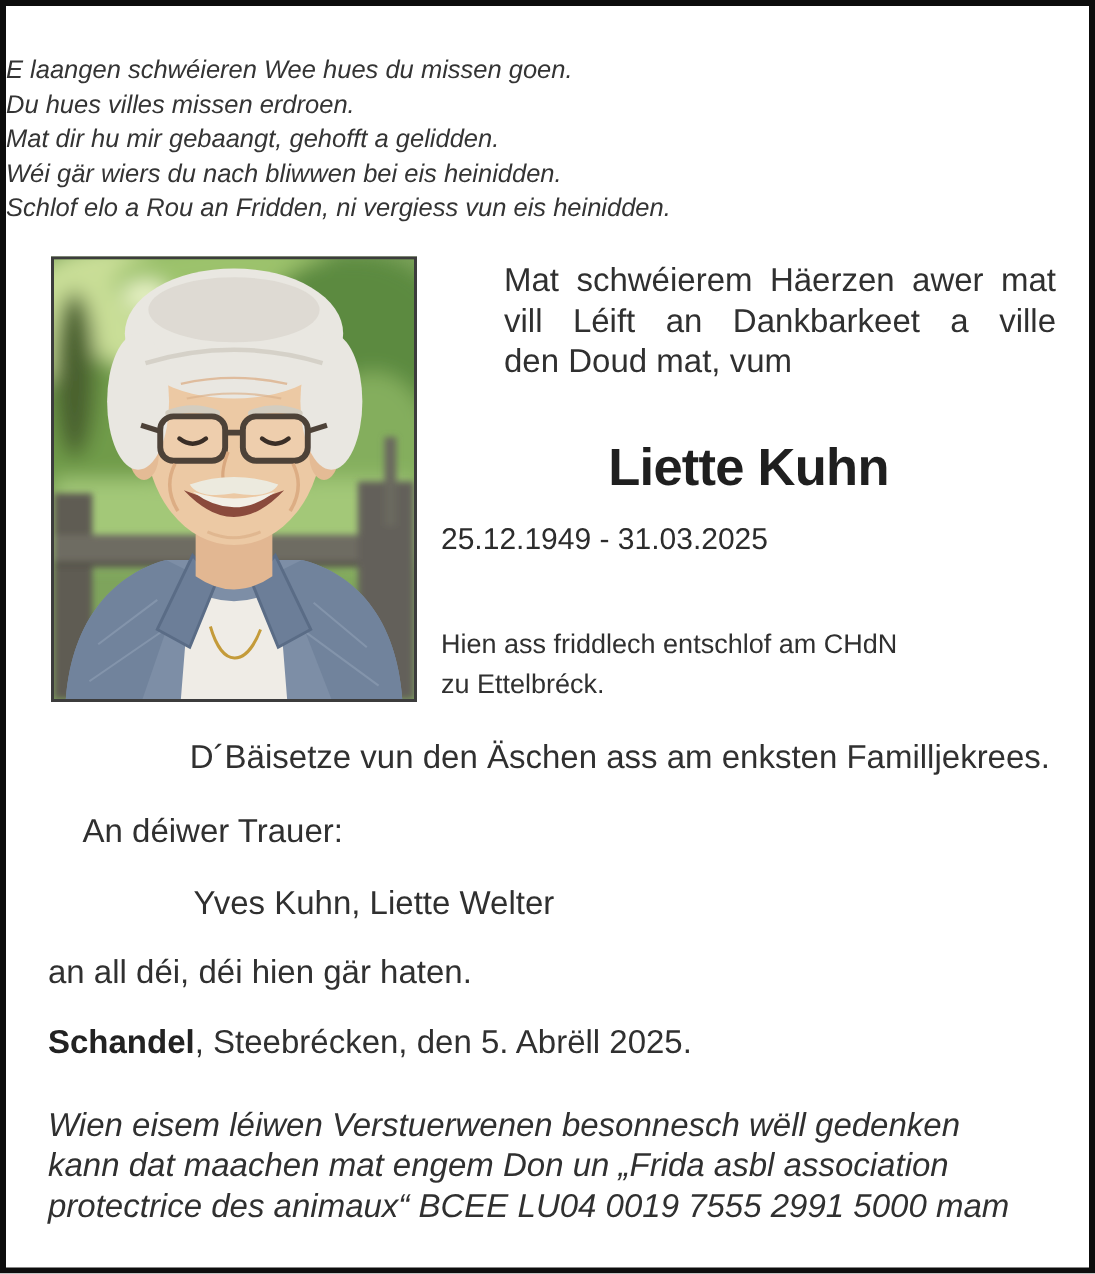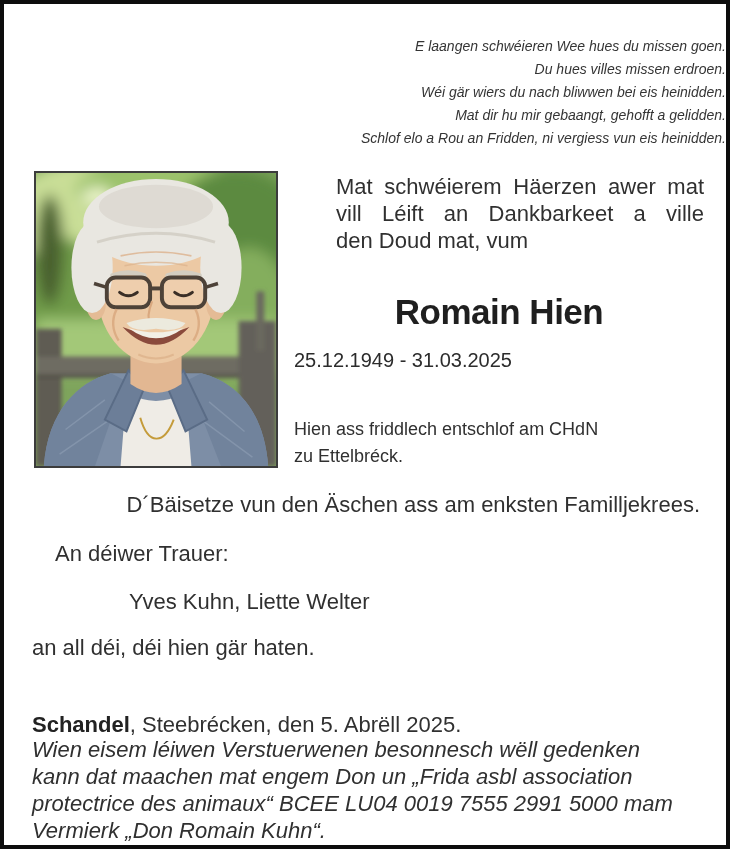--- a/index.html
+++ b/index.html
@@ -11,23 +11,23 @@
     background: #ffffff;
     border: 4px solid #0d0d0d;
     font-family: "Liberation Sans", sans-serif;
     color: #2d2d2d;
     overflow: hidden;
   }
   
   .poem {
     position: absolute;
     top: 31px; left: 0; right: 0;
-    text-align: right;
+    text-align: left;
     font-style: italic;
-    font-size: 14px;
+    font-size: 17px;
     line-height: 23px;
     color: #343434;
   }
   .poem div { white-space: nowrap; }
   
   .photo {
     position: absolute;
     left: 30px; top: 167px;
     width: 244px; height: 297px;
     border: 2px solid #3c3c3c;
@@ -61,34 +61,34 @@
     font-size: 18px;
     line-height: 27px;
     color: #303030;
   }
   
   .block { position: absolute; left: 28px; right: 26px; font-size: 22px; line-height: 27px; color: #303030; }
   .burial        { top: 487px; text-align: right; }
   .mourn-label   { top: 536px; margin-left: 23px; }
   .mourners      { top: 584px; padding-left: 97px; }
   .mourn-suffix  { top: 630px; }
-  .dateline      { top: 677px; margin-top: 30px; }
+  .dateline      { top: 677px; }
   .dateline .place { font-weight: 700; color: #222; }
   .donation      { top: 732px; font-style: italic; }
 </style>
 </head>
 <body>
 
 <div class="page">
 
   <div class="poem">
     <div>E laangen schwéieren Wee hues du missen goen.</div>
     <div>Du hues villes missen erdroen.</div>
+    <div>Mat dir hu mir gebaangt, gehofft a gelidden.</div>
     <div>Wéi gär wiers du nach bliwwen bei eis heinidden.</div>
-    <div>Mat dir hu mir gebaangt, gehofft a gelidden.</div>
     <div>Schlof elo a Rou an Fridden, ni vergiess vun eis heinidden.</div>
   </div>
 
   <div class="photo">
     <svg viewBox="0 0 244 297" preserveAspectRatio="none">
       <defs>
         <filter id="soft" x="-30%" y="-30%" width="160%" height="160%">
             <feGaussianBlur stdDeviation="7"></feGaussianBlur>
           </filter>
         <filter id="soft2" x="-30%" y="-30%" width="160%" height="160%">
@@ -180,21 +180,21 @@
       <path d="M 104 184 Q 122 192 140 184" fill="none" stroke="#dcaf88" stroke-width="2" opacity="0.7"></path>
     </svg>
   </div>
 
   <div class="right-col">
     <div class="intro">
       <div class="just">Mat schwéierem Häerzen awer mat</div>
       <div class="just">vill Léift an Dankbarkeet a ville</div>
       <div>den Doud mat, vum</div>
     </div>
-    <div class="deceased-name">Romain Hien</div>
+    <div class="deceased-name">Liette Kuhn</div>
     <div class="life-dates">25.12.1949 - 31.03.2025</div>
     <div class="death-info">
       <div>Hien ass friddlech entschlof am CHdN</div>
       <div>zu Ettelbréck.</div>
     </div>
   </div>
 
   <div class="block burial">D´Bäisetze vun den Äschen ass am enksten Familljekrees.</div>
 
   <div class="block mourn-label">An déiwer Trauer:</div>
@@ -202,16 +202,15 @@
   <div class="block mourners">Yves Kuhn, Liette Welter</div>
 
   <div class="block mourn-suffix">an all déi, déi hien gär haten.</div>
 
   <div class="block dateline"><span class="place">Schandel</span><span>, Steebrécken, den 5. Abrëll 2025.</span></div>
 
   <div class="block donation">
     <div>Wien eisem léiwen Verstuerwenen besonnesch wëll gedenken</div>
     <div>kann dat maachen mat engem Don un „Frida asbl association</div>
     <div>protectrice des animaux“ BCEE LU04 0019 7555 2991 5000 mam</div>
-    <div>Vermierk „Don Romain Kuhn“.</div>
   </div>
 
 </div>
 
 </body></html>

